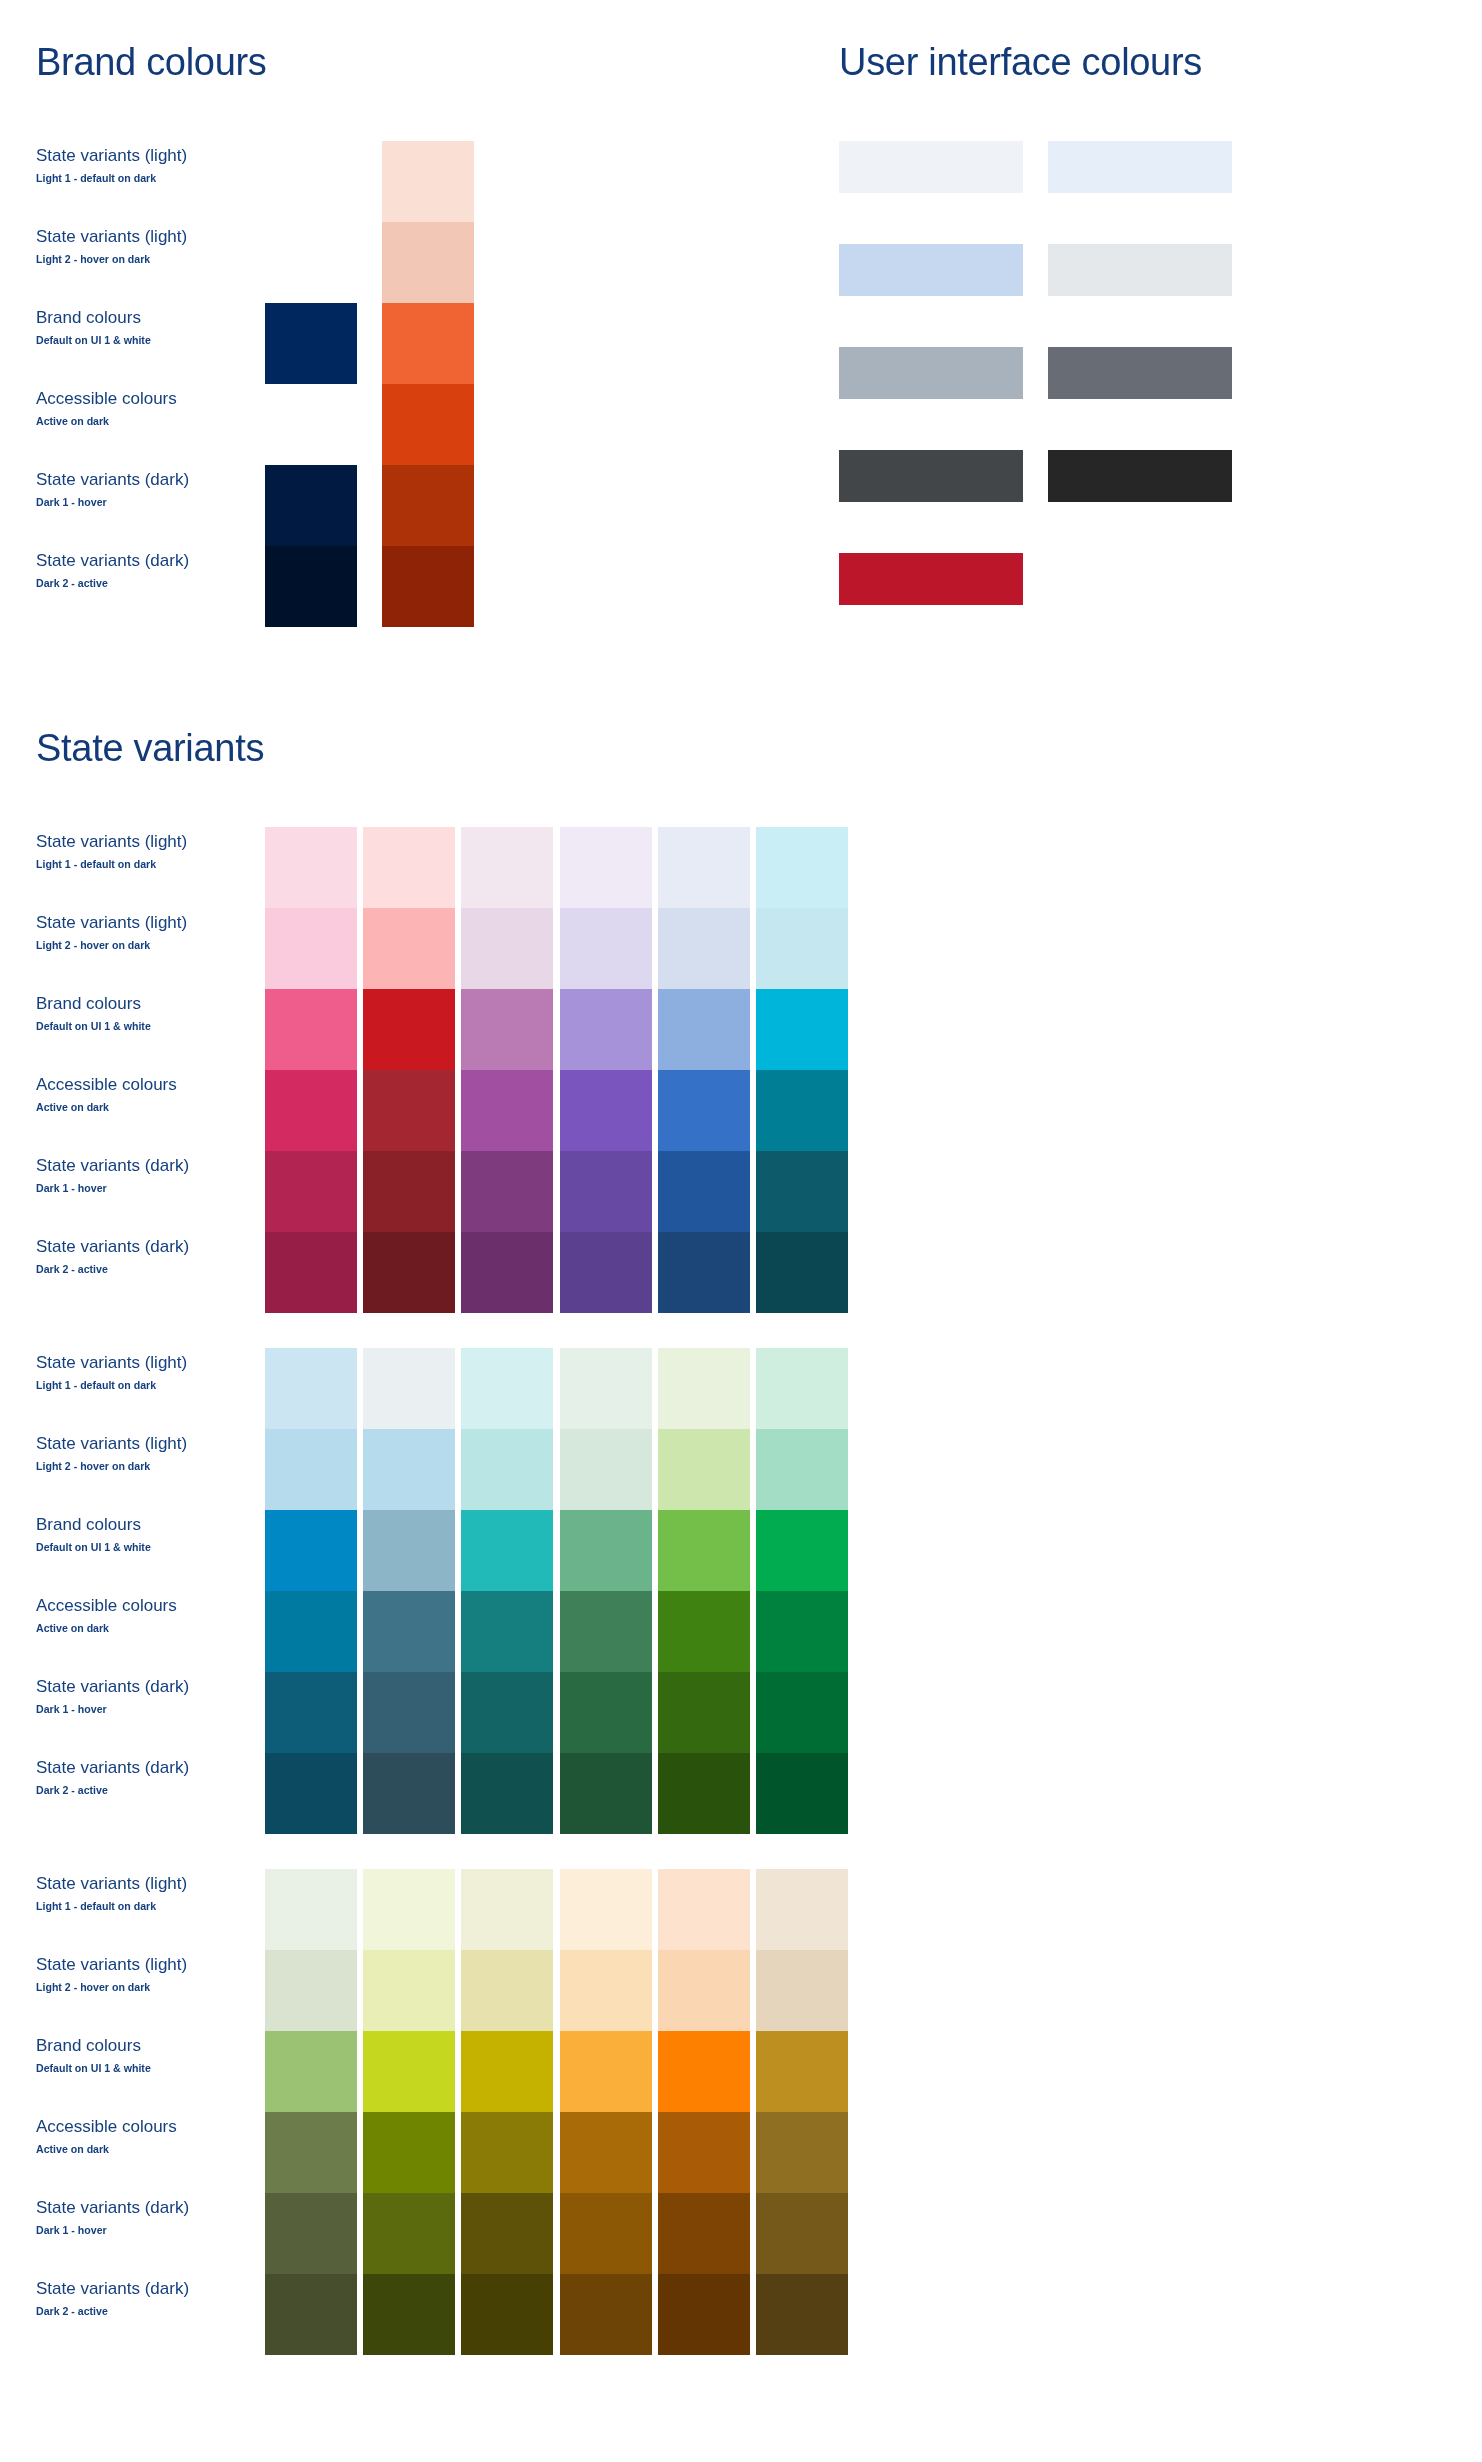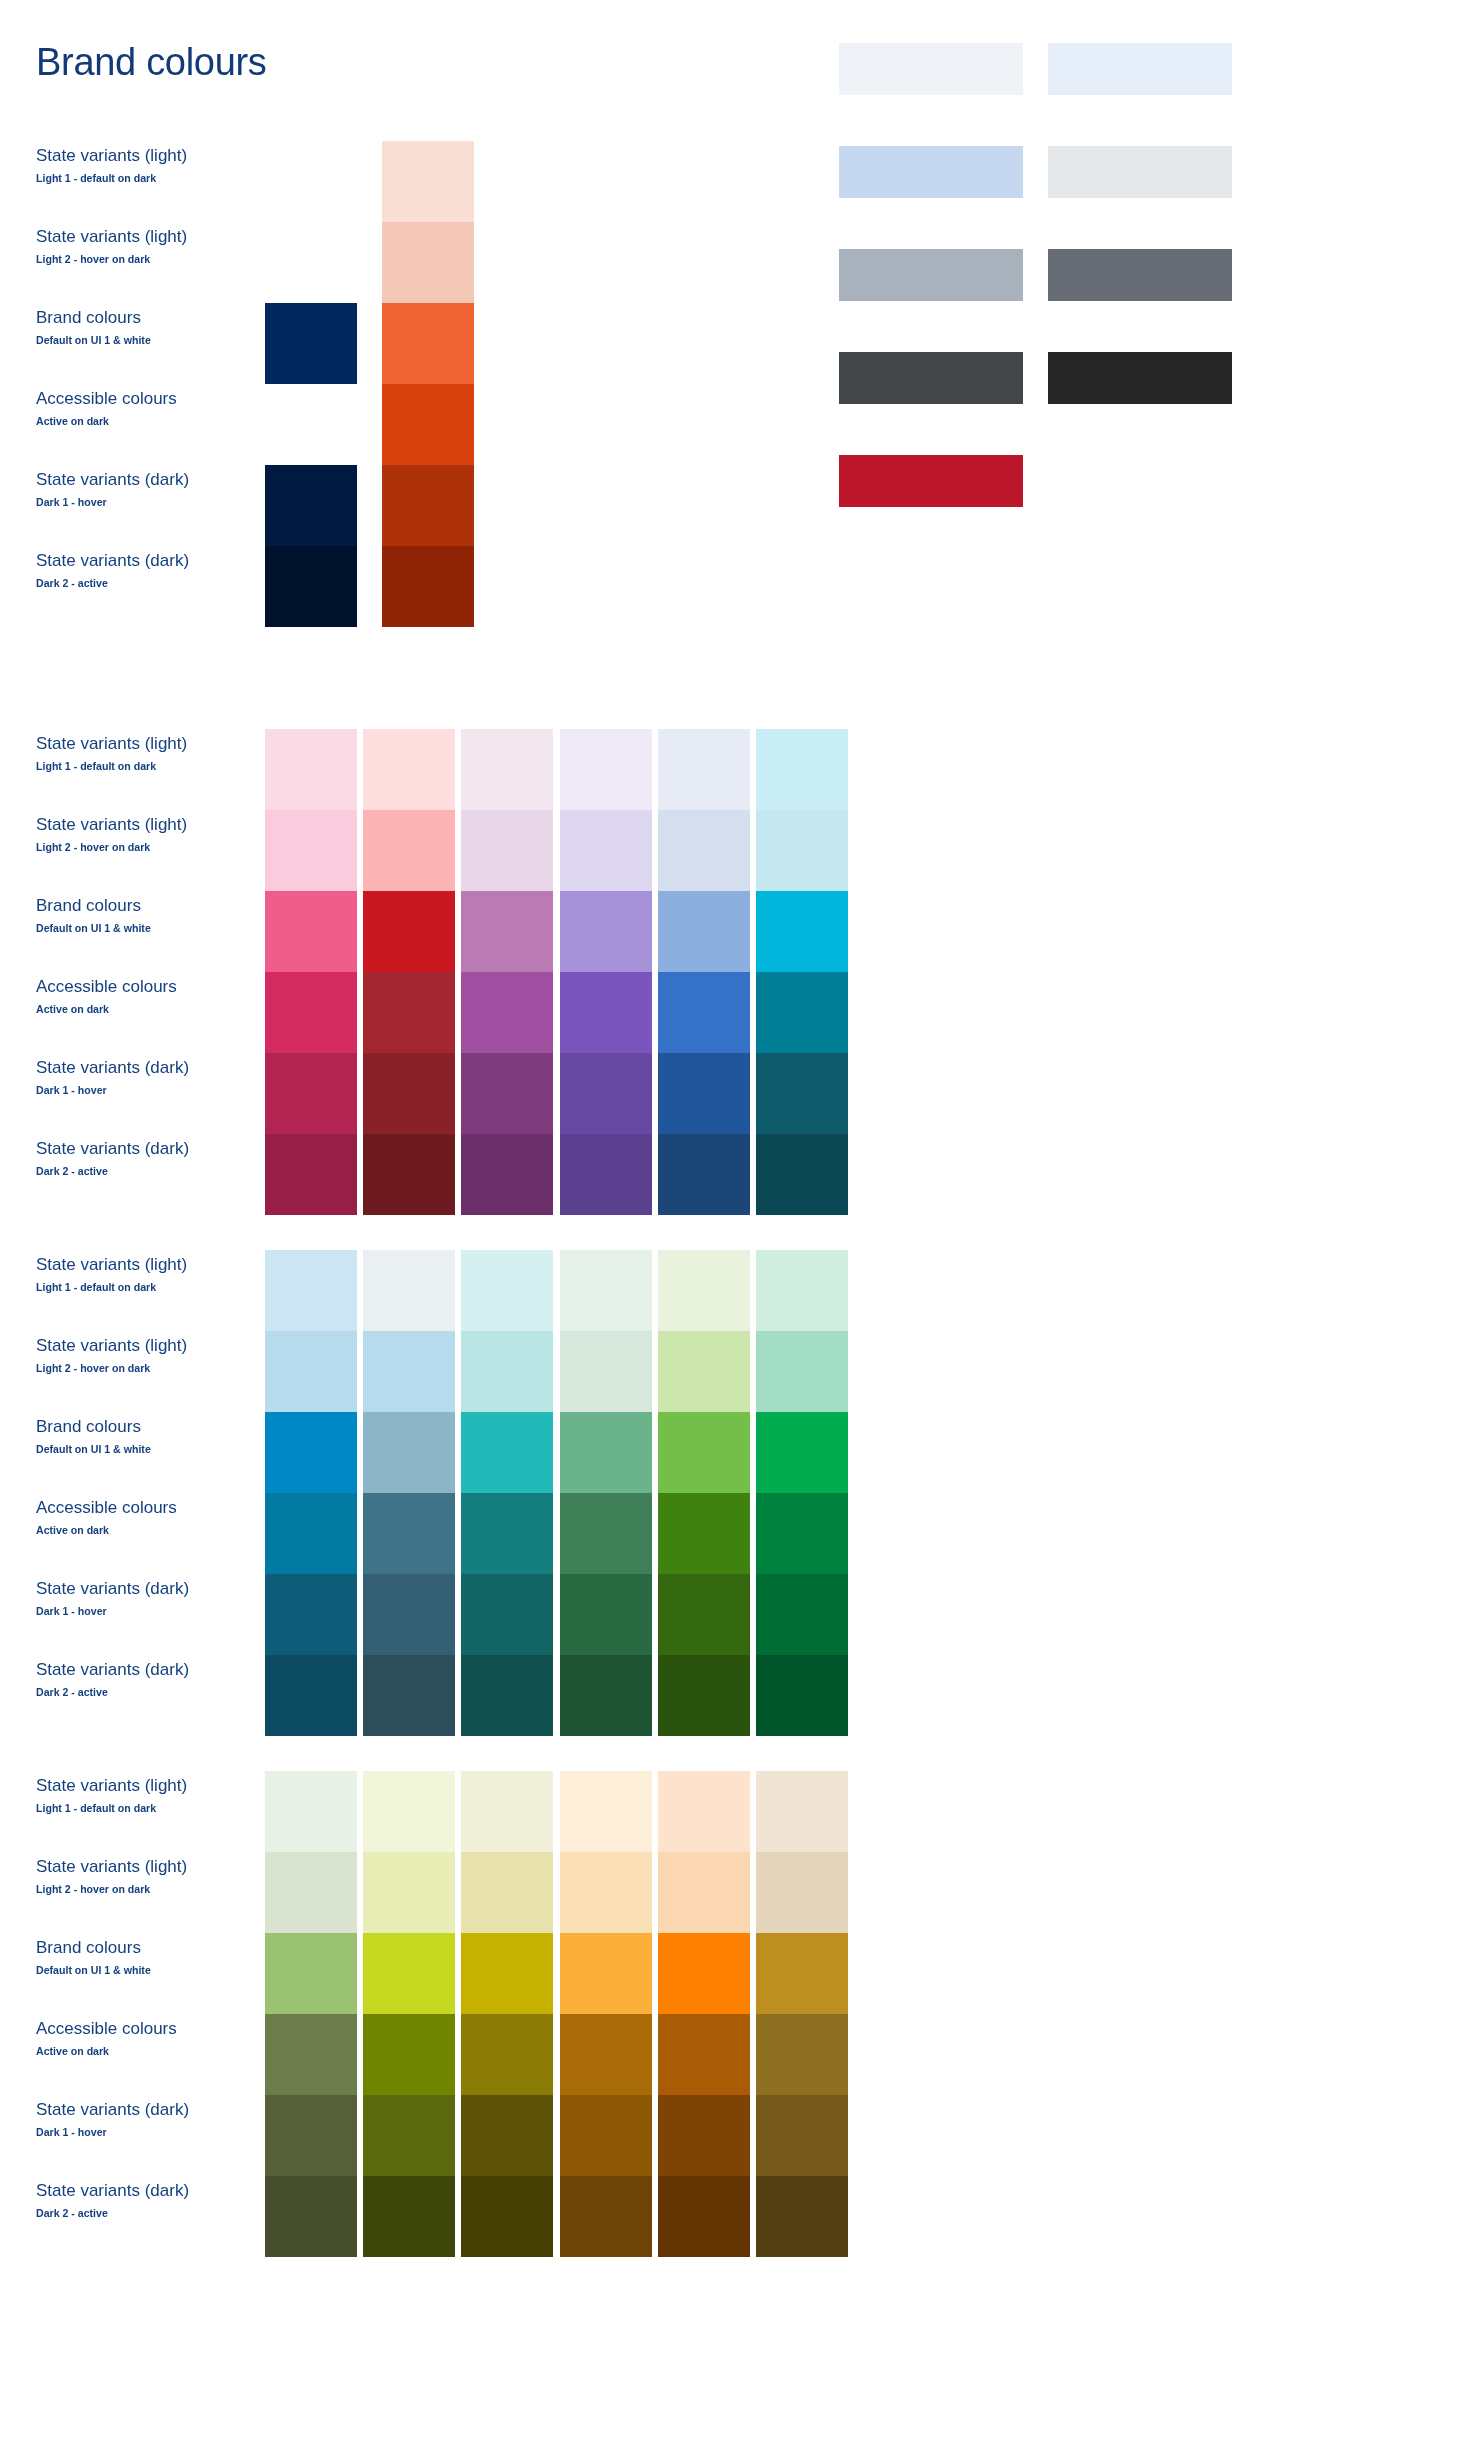--- a/index.html
+++ b/index.html
@@ -165,36 +165,38 @@
             <div class="swatch" title="#f06434" style="background: rgb(240, 100, 52);"></div>
             <div class="swatch" title="#d8400d" style="background: rgb(216, 64, 13);"></div>
             <div class="swatch" title="#ad3208" style="background: rgb(173, 50, 8);"></div>
             <div class="swatch" title="#8e2305" style="background: rgb(142, 35, 5);"></div>
           </div>
         </div>
     </div>
   </div>
 
   <div id="ui-panel">
+    <div id="ui-heading" class="h1">User interface colours</div>
     <div id="ui-grid">
         <div class="ui-swatch" title="#eff3f7" style="background: rgb(239, 243, 247);"></div>
         <div class="ui-swatch" title="#e6eefa" style="background: rgb(230, 238, 250);"></div>
         <div class="ui-swatch" title="#c5d8ef" style="background: rgb(197, 216, 239);"></div>
         <div class="ui-swatch" title="#e5e8ea" style="background: rgb(229, 232, 234);"></div>
         <div class="ui-swatch" title="#a7b2bd" style="background: rgb(167, 178, 189);"></div>
         <div class="ui-swatch" title="#686c75" style="background: rgb(104, 108, 117);"></div>
         <div class="ui-swatch" title="#434648" style="background: rgb(67, 70, 72);"></div>
         <div class="ui-swatch" title="#262626" style="background: rgb(38, 38, 38);"></div>
         <div class="ui-swatch" title="#bb1629" style="background: rgb(187, 22, 41);"></div>
         <div class="ui-swatch empty"></div>
       </div>
   </div>
 </div>
 
 <div id="state-section">
+  <div id="state-heading" class="h1">State variants</div>
   <div id="state-blocks">
       <div class="state-block">
         <div class="label-col">
           <div class="row-label">
             <div class="title">State variants (light)</div>
             <div class="sub">Light 1 - default on dark</div>
           </div>
           <div class="row-label">
             <div class="title">State variants (light)</div>
             <div class="sub">Light 2 - hover on dark</div>

